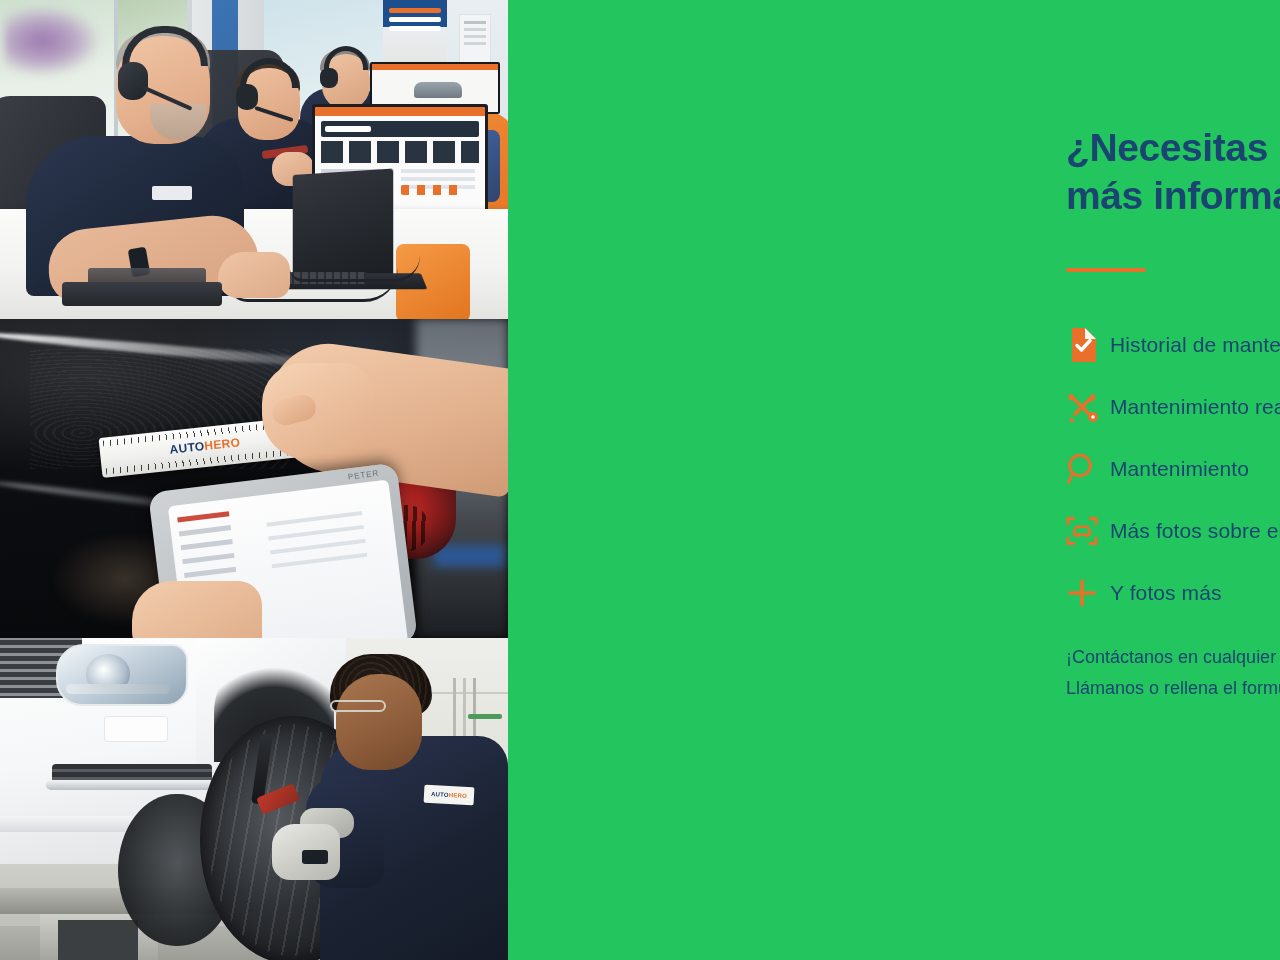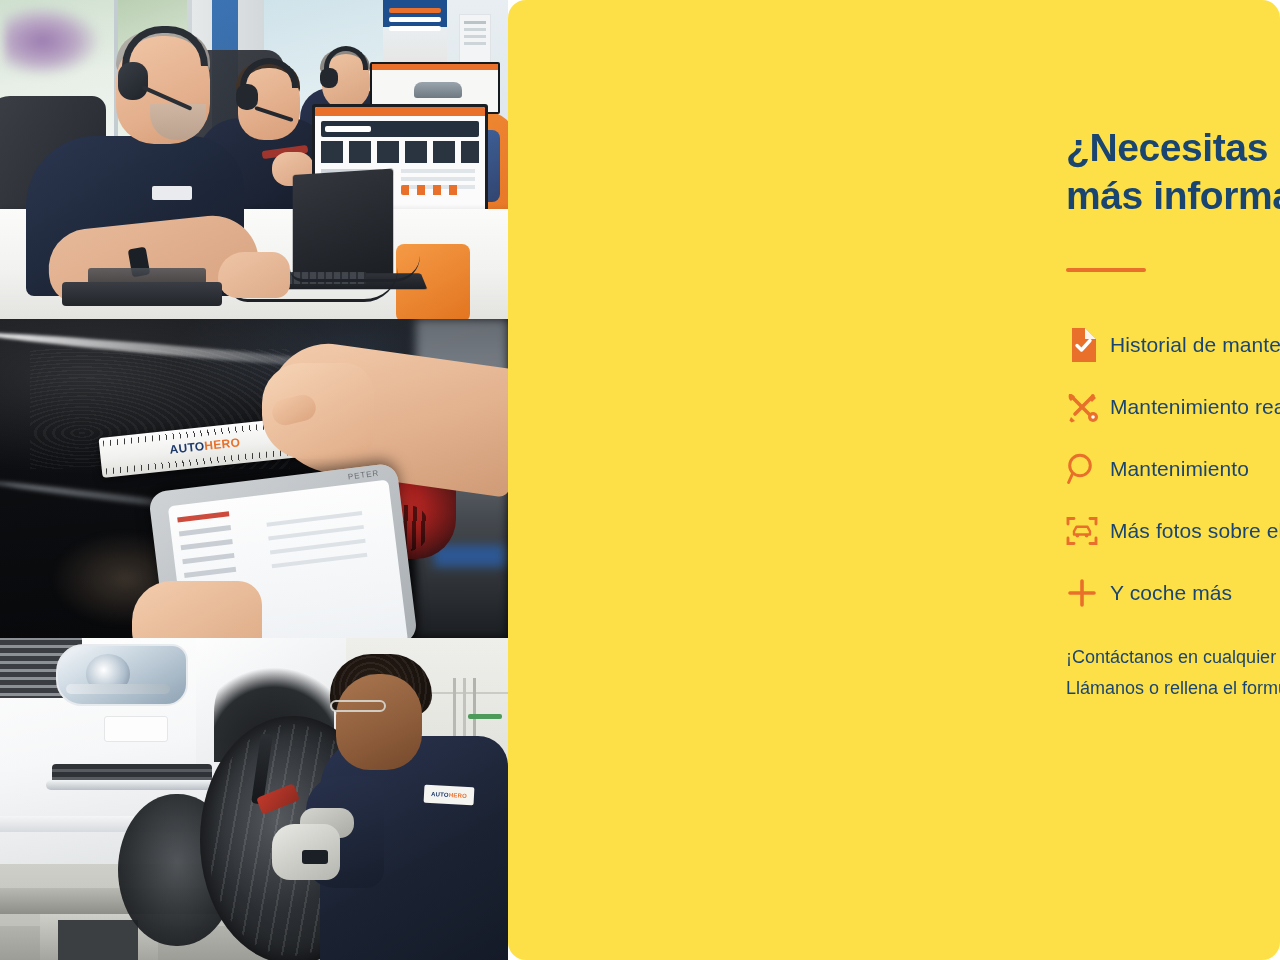--- a/index.html
+++ b/index.html
@@ -340,21 +340,21 @@
 
   .p3-lift { position:absolute; left:0; top:250px; width:290px; height:26px;
     background: linear-gradient(180deg,#b9b9b3,#8e8e88);}
   .p3-lift2{ position:absolute; left:40px; top:276px; width:118px; height:46px;
     background: linear-gradient(180deg,#cfcfc9,#a5a59f);}
   .p3-liftdark{ position:absolute; left:58px; top:282px; width:80px; height:40px; background:#3c3f42;}
   .p3-floor{ position:absolute; left:0; bottom:0; width:508px; height:34px;
     background: linear-gradient(180deg,#b3b3ad,#9d9d97);}
 
   
-  .content { position:relative; flex:1; height:960px; background:#fde047;border-radius:18px; }
+  .content { position:relative; flex:1; height:960px; background:#22c55e; }
 
   .heading {
     position:absolute; left:558px; top:124px; width:430px;
     font-size:39px; line-height:1.22; font-weight:bold; color:#1b4571;
     letter-spacing:-.4px;
   }
   .divider {
     position:absolute; left:558px; top:268px; width:80px; height:4px;
     background:#e8702a; border-radius:2px;
   }
@@ -611,21 +611,21 @@
 
       <div class="feature">
         <span class="feature-icon">
           <svg width="32" height="32" viewBox="0 0 32 32">
             <g stroke="#e8702a" stroke-width="3.6" stroke-linecap="round">
               <path d="M16 4v24"></path>
                 <path d="M4 16h24"></path>
             </g>
           </svg>
         </span>
-        <span class="feature-label">Y coche más</span>
+        <span class="feature-label">Y fotos más</span>
       </div>
     </div>
 
     <div class="contact">
       <div>¡Contáctanos en cualquier momento para más información!</div>
       <div>Llámanos o rellena el formulario de contacto.</div>
     </div>
 
   </div>
 </div>

